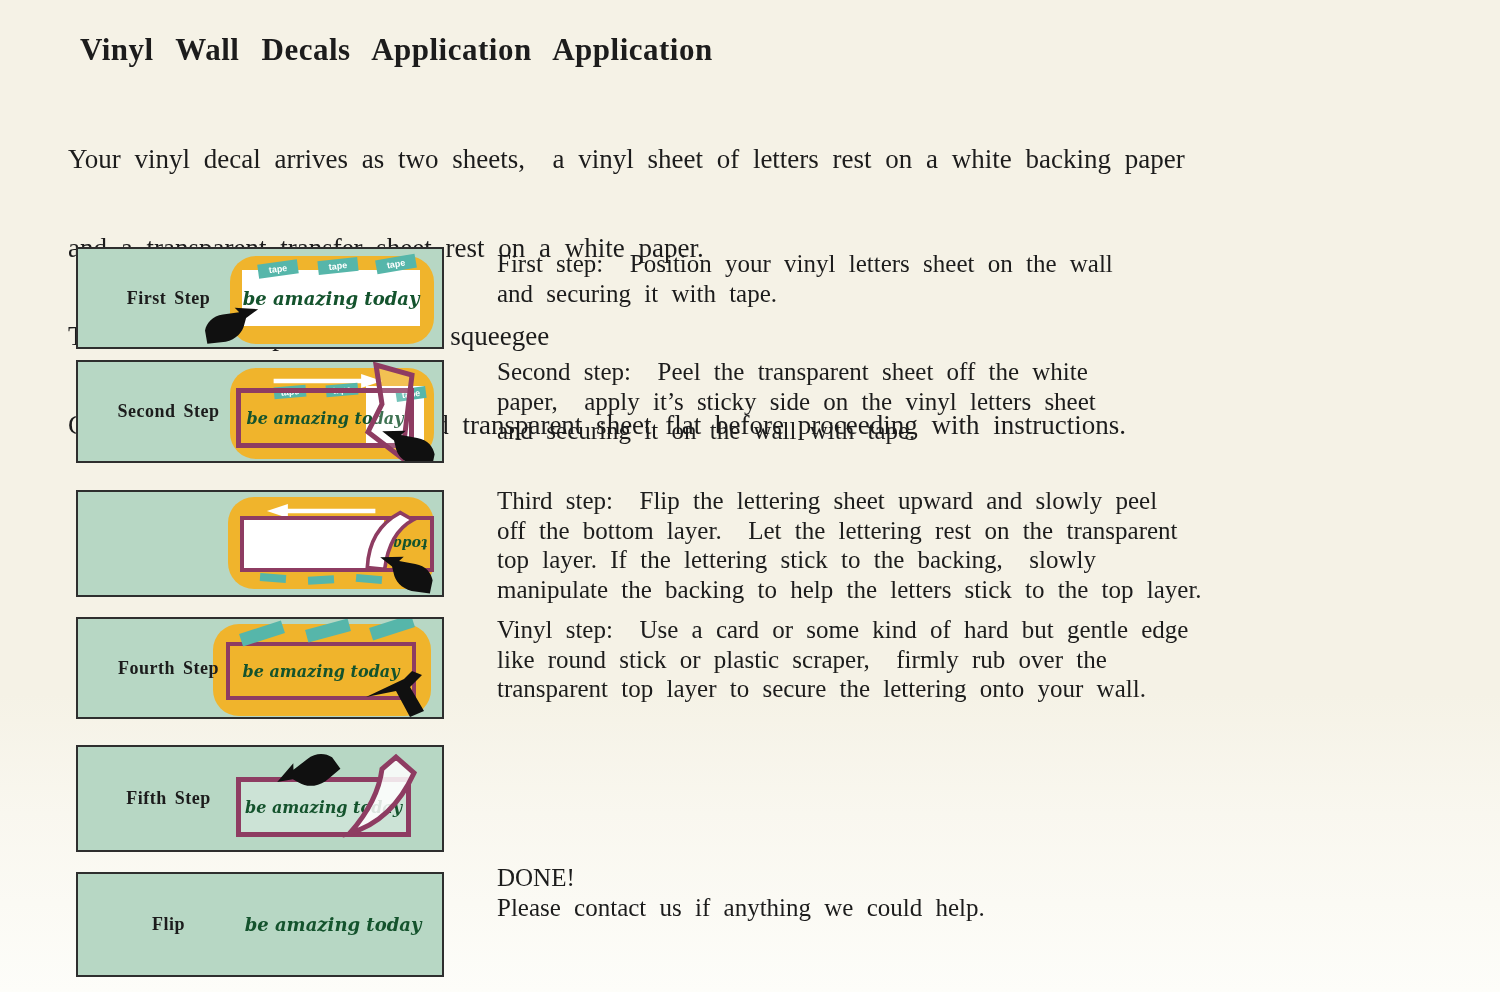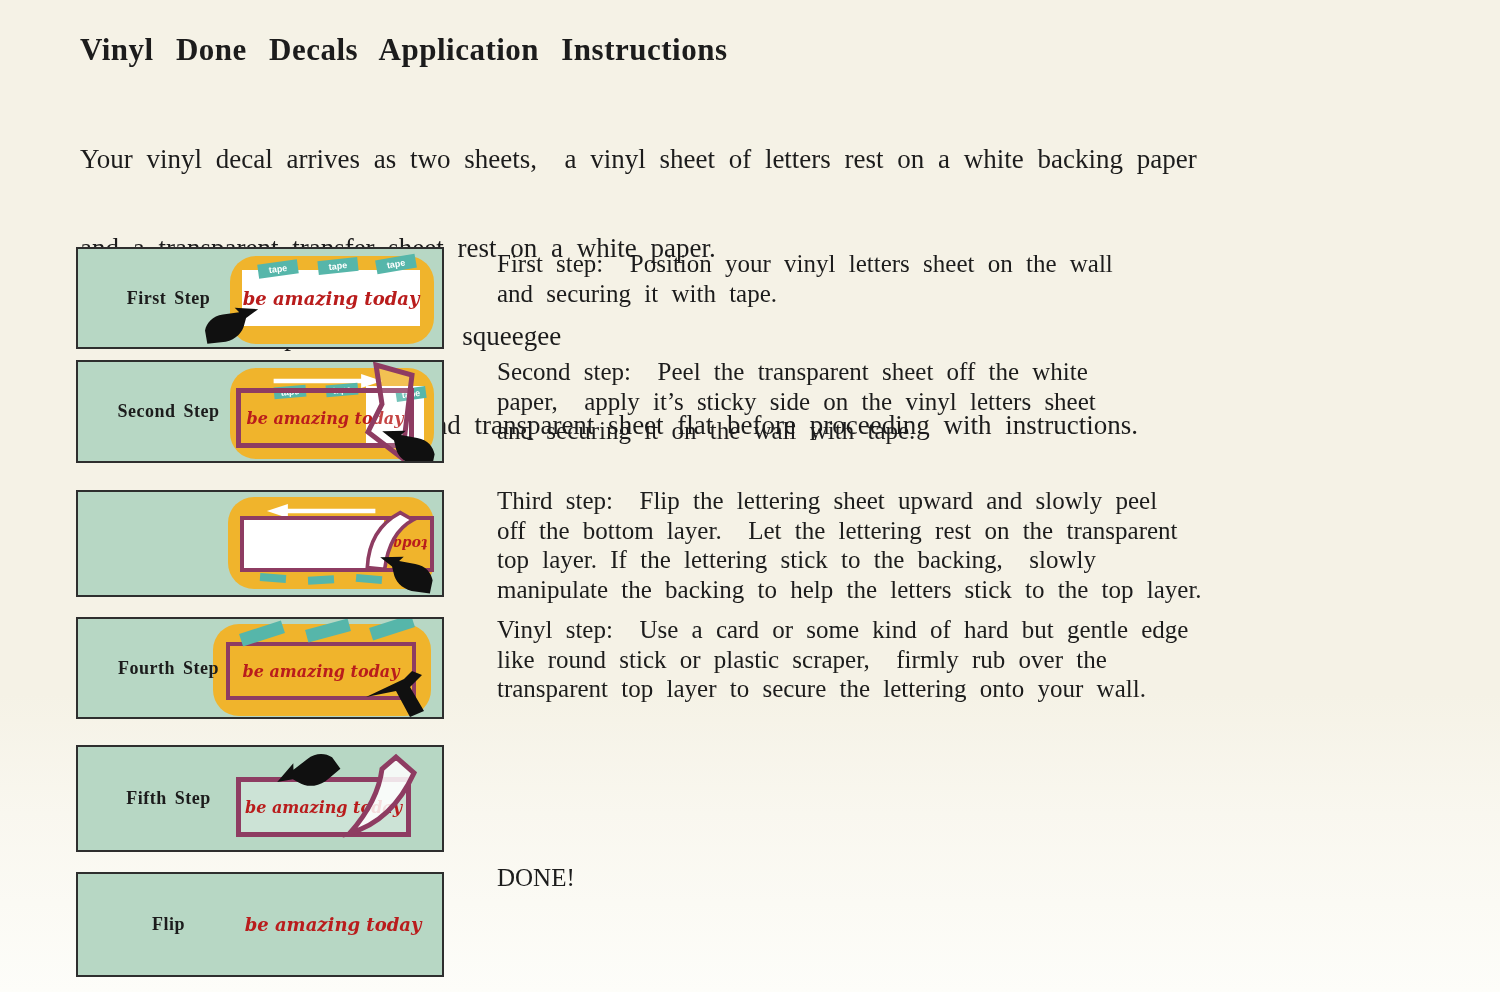--- a/index.html
+++ b/index.html
@@ -6,21 +6,21 @@
   .page {
     position:relative; width:1500px; height:992px; overflow:hidden;
     background:linear-gradient(180deg, #f5f2e6 0%, #f5f2e6 70%, #f9f7ef 82%, #fdfdf9 100%);
     font-family:"Liberation Serif","DejaVu Serif",serif; color:#1c1c1c;
   }
   .title {
     position:absolute; left:80px; top:32px; font-size:31px; font-weight:bold;
     letter-spacing:0.5px; word-spacing:0.45em; white-space:pre-wrap;
   }
   .intro {
-    position:absolute; left:80px; top:86px; width:1400px;
+    position:absolute; left:68px; top:86px; width:1400px;
     font-size:27px; line-height:29.5px; word-spacing:7px; white-space:pre-wrap;
   }
   .panel {
     position:absolute; left:76px; width:368px; background:#b7d7c4;
     border:2px solid #2e2e2e; box-sizing:border-box;
   }
   .p1{top:247px;height:102px}.p2{top:360px;height:103px}.p3{top:490px;height:107px}
   .p4{top:617px;height:102px}.p5{top:745px;height:107px}.p6{top:872px;height:105px}
   .panel .label {
     position:absolute; left:8px; top:0; bottom:0; width:165px;
@@ -35,21 +35,21 @@
   .d1{top:249px}.d2{top:357px}.d3{top:486px}.d4{top:615px}.d5{top:740px}.d6{top:863px}
   .art { position:absolute; inset:0; overflow:hidden; }
   .wall { position:absolute; background:#f0b42c; border-radius:26px; }
   .p1 .wall{left:152px;top:7px;width:204px;height:88px}
   .p2 .wall{left:152px;top:6px;width:204px;height:91px}
   .p3 .wall{left:150px;top:5px;width:206px;height:92px}
   .p4 .wall{left:135px;top:5px;width:218px;height:92px}
   .sheet { position:absolute; background:#ffffff; }
   .script {
     font-style:italic; font-weight:600; font-family:"DejaVu Serif",serif;
-    color:#b91c1c; display:flex; align-items:center; justify-content:center;
+    color:#14532d; display:flex; align-items:center; justify-content:center;
   }
   .tape {
     position:absolute; background:#56b6aa; color:#fff;
     font-family:"Liberation Sans",sans-serif; font-size:9px; font-weight:bold;
     display:flex; align-items:center; justify-content:center; line-height:1;
   }
   .frame { position:absolute; border:5px solid #8e3c62; box-sizing:border-box; }
   .hand, .shape { position:absolute; }
   
   .p1 .sheet{left:164px;top:21px;width:178px;height:56px}
@@ -78,21 +78,21 @@
 
 <svg class="hidden-defs" aria-hidden="true">
   <defs>
     <path id="hand-shape" d="M1 18 L24 9 L21 15 L38 12 C49 10 57 15 61 22 L63 36 L44 40 C33 41 24 36 20 29 L16 23 Z"></path>
     <path id="squeegee-shape" d="M2 26 L40 8 L48 0 L58 4 L46 16 L60 40 L46 46 L32 20 Z"></path>
   </defs>
 </svg>
 
 <div class="page">
 
-  <div class="title">Vinyl Done Decals Application Instructions</div>
+  <div class="title">Vinyl Wall Decals Application Application</div>
 
   <div class="intro">
     <div>Your vinyl decal arrives as two sheets,  a vinyl sheet of letters rest on a white backing paper</div>
     <div>and a transparent transfer sheet rest on a white paper.</div>
     <div>Tools needed:  tape,  scissors,  squeegee</div>
     <div>Gently press the vinyl sheet and transparent sheet flat before proceeding with instructions.</div>
   </div>
 
   <div class="panel p1">
     <div class="art">
@@ -208,15 +208,16 @@
 
   <div class="desc d4">
     <div>Vinyl step:  Use a card or some kind of hard but gentle edge</div>
     <div>like round stick or plastic scraper,  firmly rub over the</div>
     <div>transparent top layer to secure the lettering onto your wall.</div>
   </div>
 
 
   <div class="desc d6">
     <div>DONE!</div>
+    <div>Please contact us if anything we could help.</div>
   </div>
 
 </div>
 
 </body></html>

